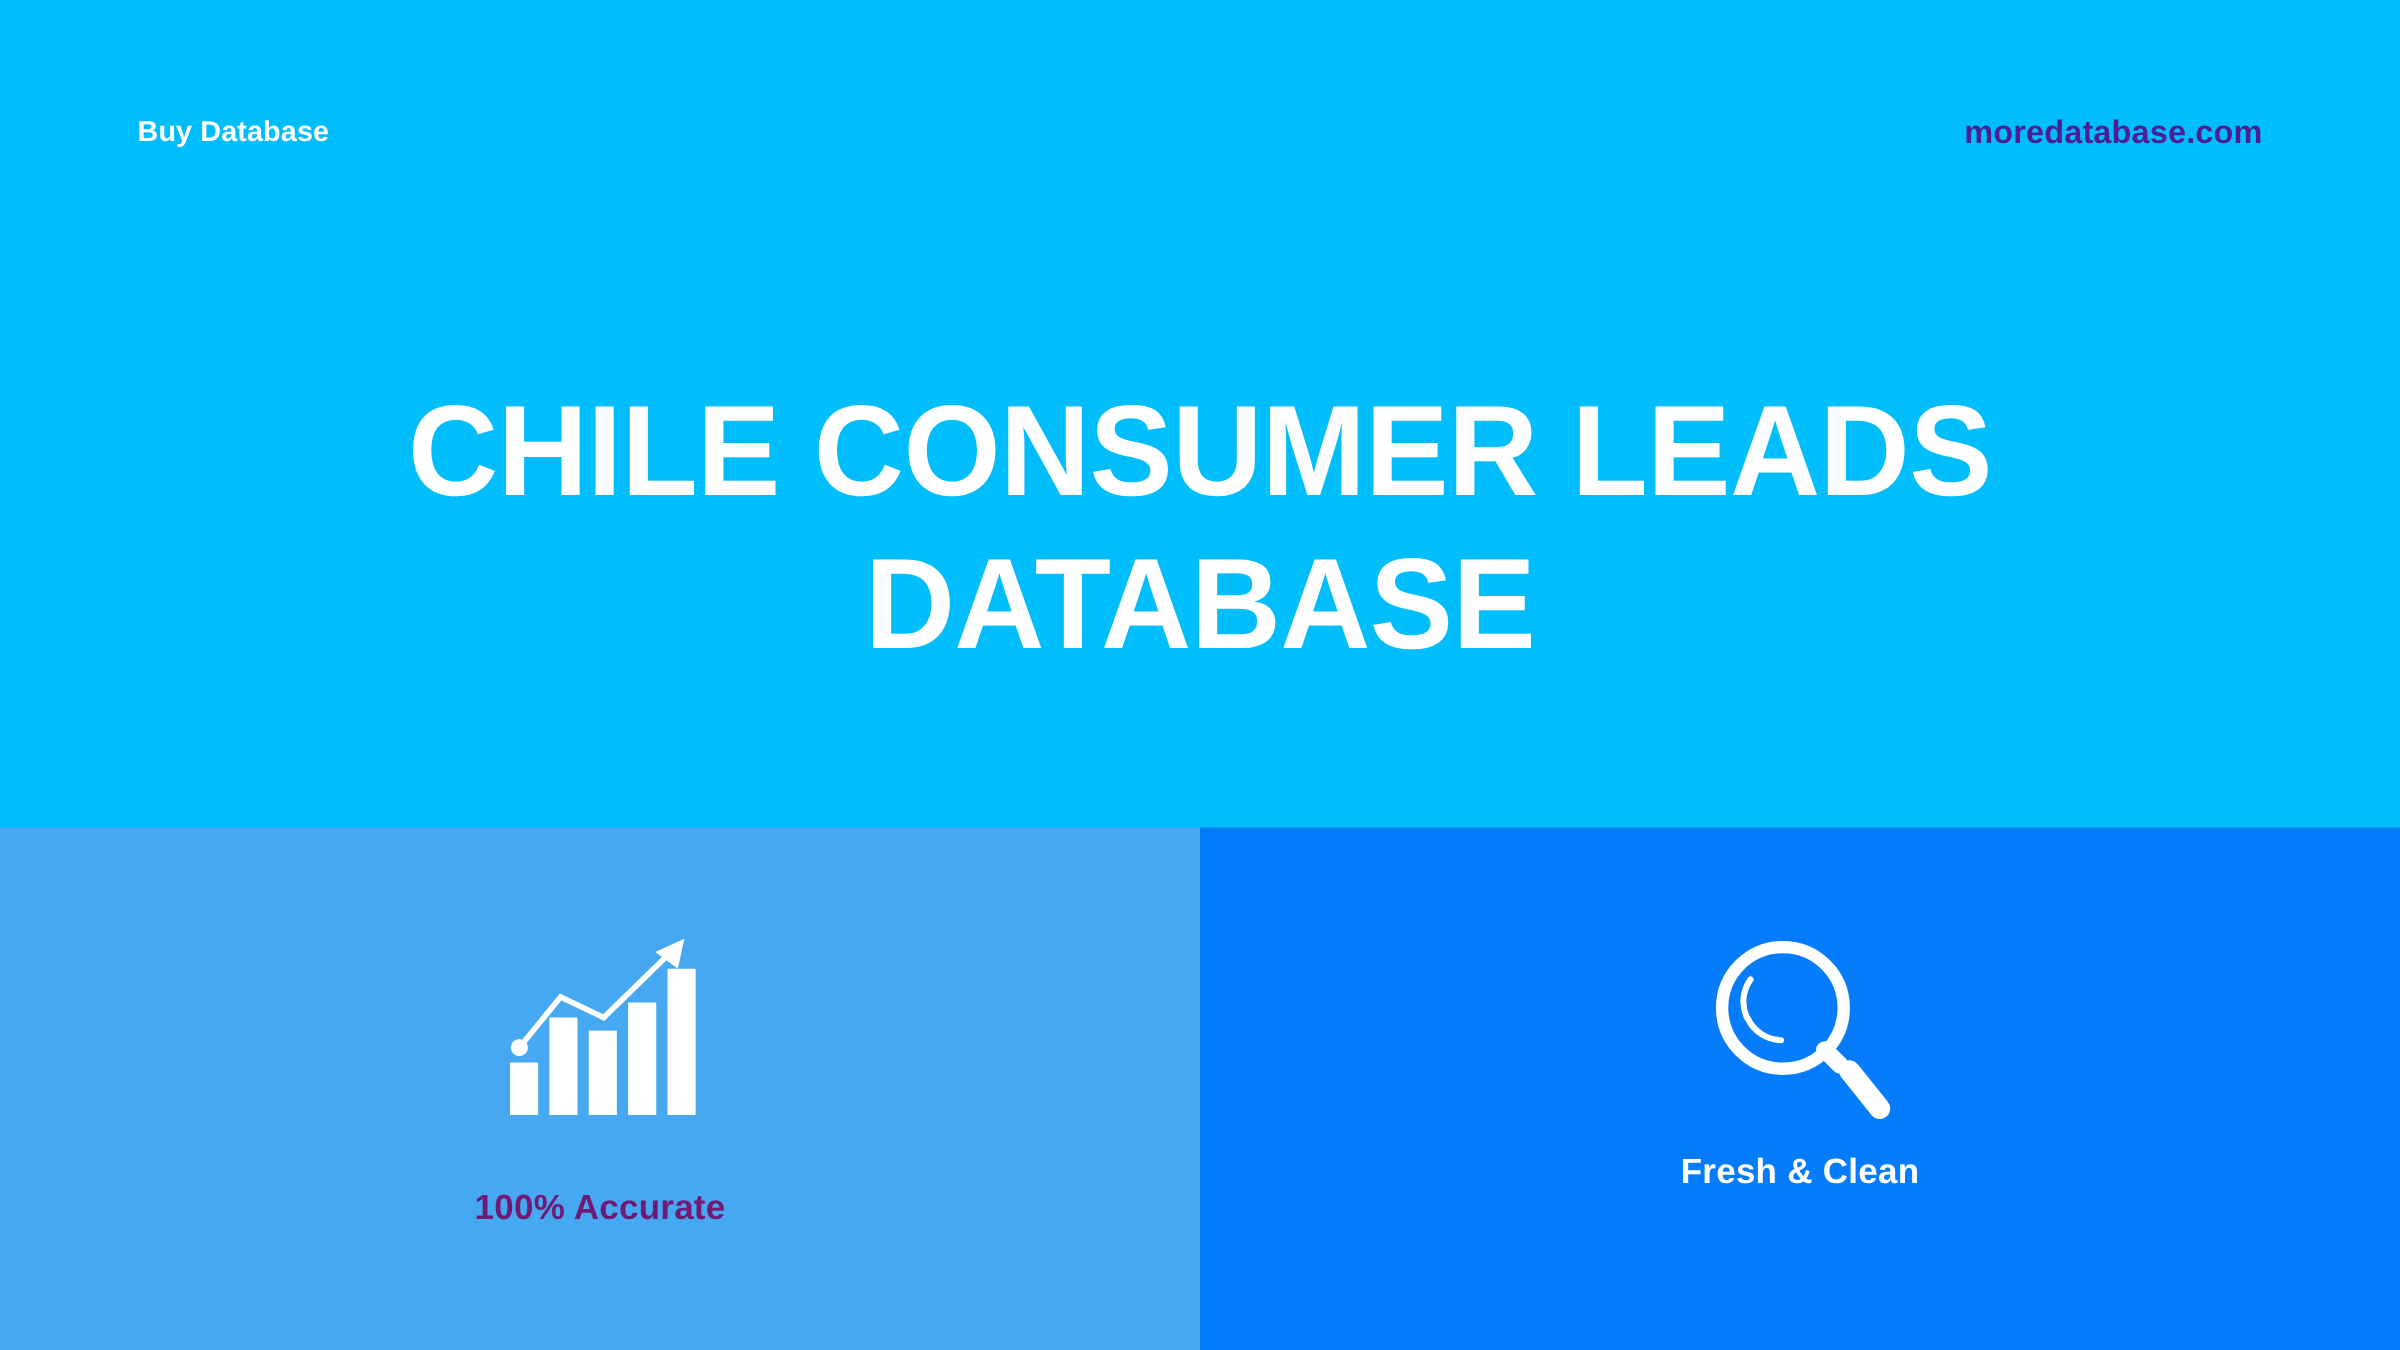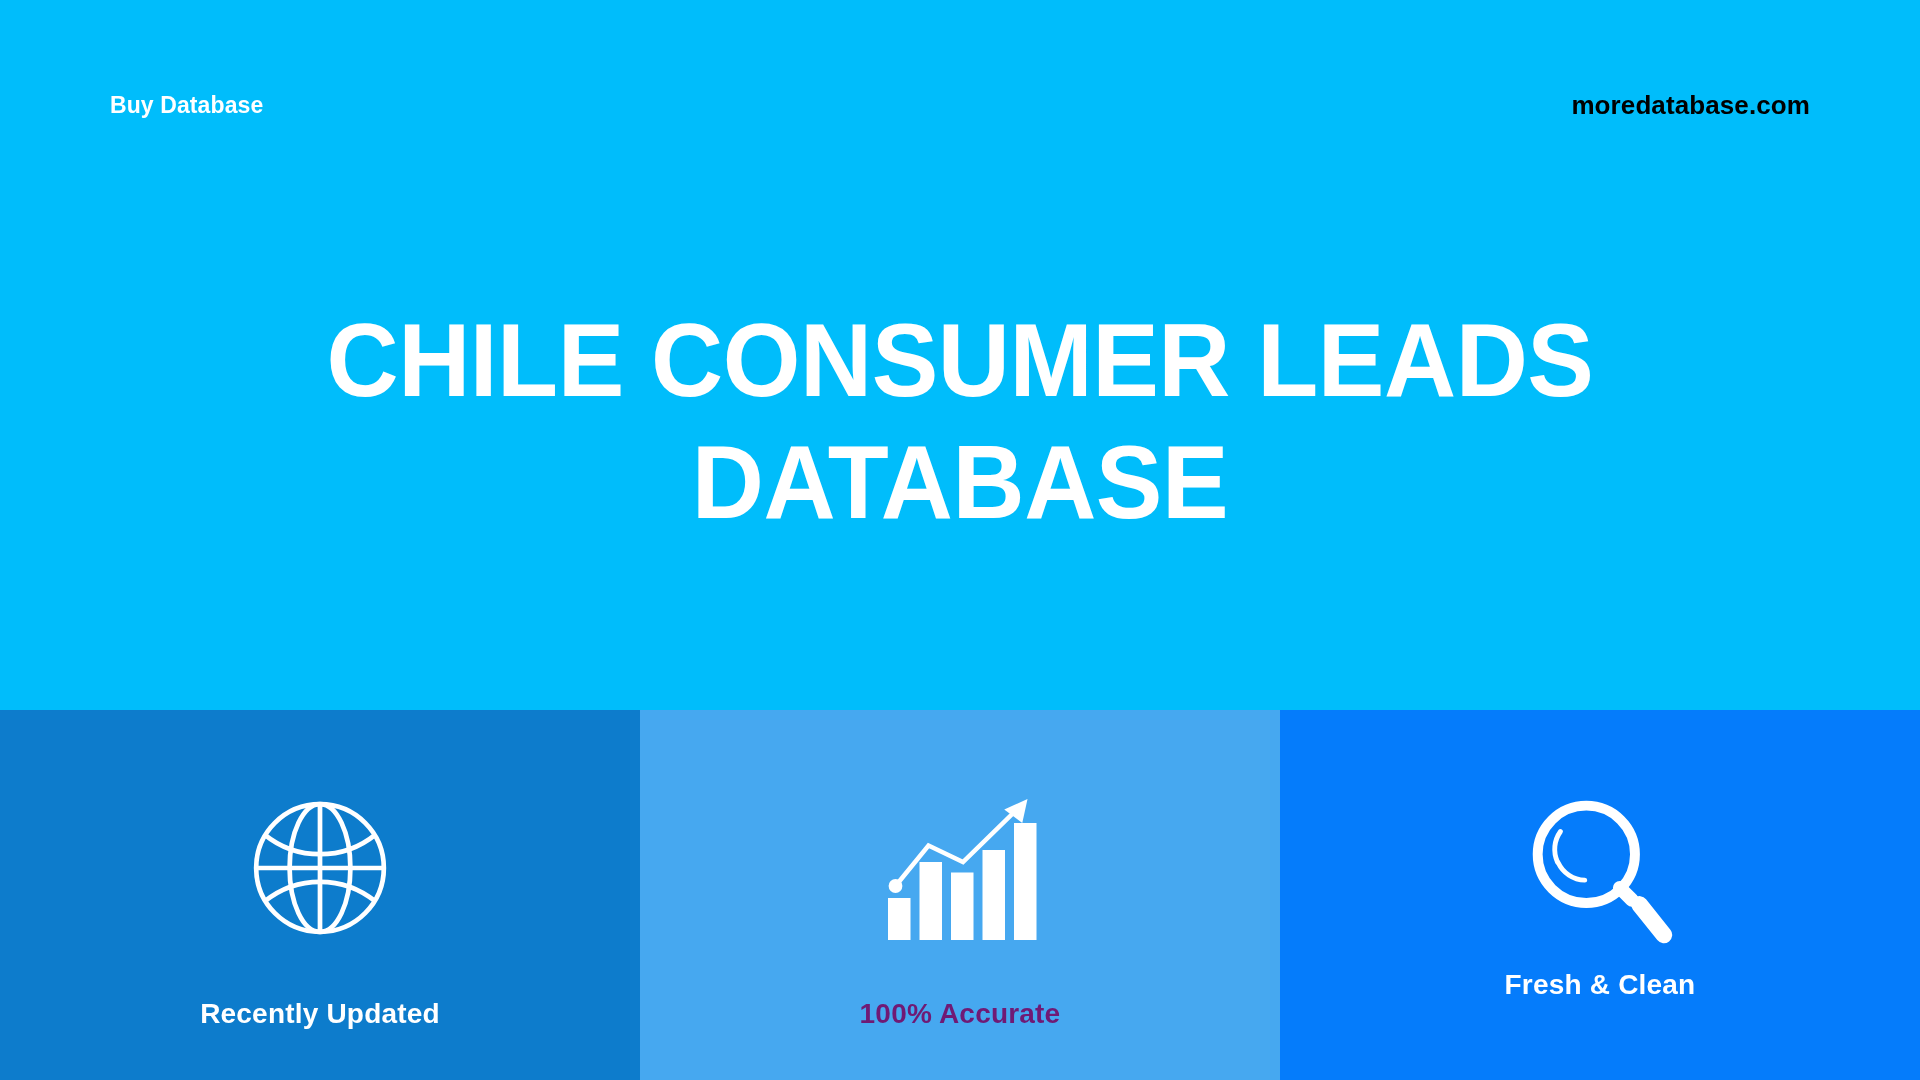--- a/index.html
+++ b/index.html
@@ -6,21 +6,21 @@
   * { margin:0; padding:0; box-sizing:border-box; }
   html, body {
     width:1920px; height:1080px;
     overflow:hidden;
     font-family:"Liberation Sans", sans-serif;
     background:#00bdfb;
   }
   .page {
     position:relative;
     width:1920px; height:1080px;
-    display:flex; flex-direction:column;gap:48px;
+    display:flex; flex-direction:column;
   }
 
   
   .hero {
     position:relative;
     height:662px;
     background:#00bdfb;
     flex:0 0 662px;
   }
   .hero-bar {
@@ -33,21 +33,21 @@
     padding:0 110px;
   }
   .brand-left {
     color:#ffffff;
     font-size:23px;
     font-weight:bold;
     letter-spacing:0.1px;
     white-space:nowrap;
   }
   .brand-right {
-    color:#000000;
+    color:#4c1d95;
     font-size:26px;
     font-weight:bold;
     letter-spacing:0.1px;
     white-space:nowrap;
   }
 
   .hero-title {
     position:absolute;
     left:0; right:0;
     top:300px;
@@ -109,33 +109,20 @@
 
     <h1 class="hero-title" style="color: rgb(255, 255, 255);">
       <span class="line">CHILE CONSUMER LEADS</span>
       <span class="line">DATABASE</span>
     </h1>
 
   </header>
 
   <section class="panels">
 
-    <div class="panel" id="panel-0" style="background: rgb(13, 124, 204);">
-      <div class="panel-icon">
-        <svg width="152" height="152" viewBox="0 0 100 100" fill="none" stroke="#ffffff" stroke-width="3.1">
-          <circle cx="50" cy="50" r="42"></circle>
-          <line x1="50" y1="8" x2="50" y2="92"></line>
-          <line x1="8" y1="50" x2="92" y2="50"></line>
-          <ellipse cx="50" cy="50" rx="20" ry="42"></ellipse>
-          <path d="M13.5 28 A 58 58 0 0 0 86.5 28"></path>
-          <path d="M13.5 72 A 58 58 0 0 1 86.5 72"></path>
-        </svg>
-      </div>
-      <div class="panel-label" style="color: rgb(255, 255, 255);">Recently Updated</div>
-    </div>
 
     <div class="panel" id="panel-1" style="background: rgb(70, 168, 240);">
       <div class="panel-icon">
         <svg width="156" height="152" viewBox="0 0 104 100" fill="#ffffff">
           <rect x="4" y="70" width="15" height="28"></rect>
           <rect x="25" y="46" width="15" height="52"></rect>
           <rect x="46" y="53" width="15" height="45"></rect>
           <rect x="67" y="38" width="15" height="60"></rect>
           <rect x="88" y="20" width="15" height="78"></rect>
           <g stroke="#ffffff" stroke-width="3" fill="none">

